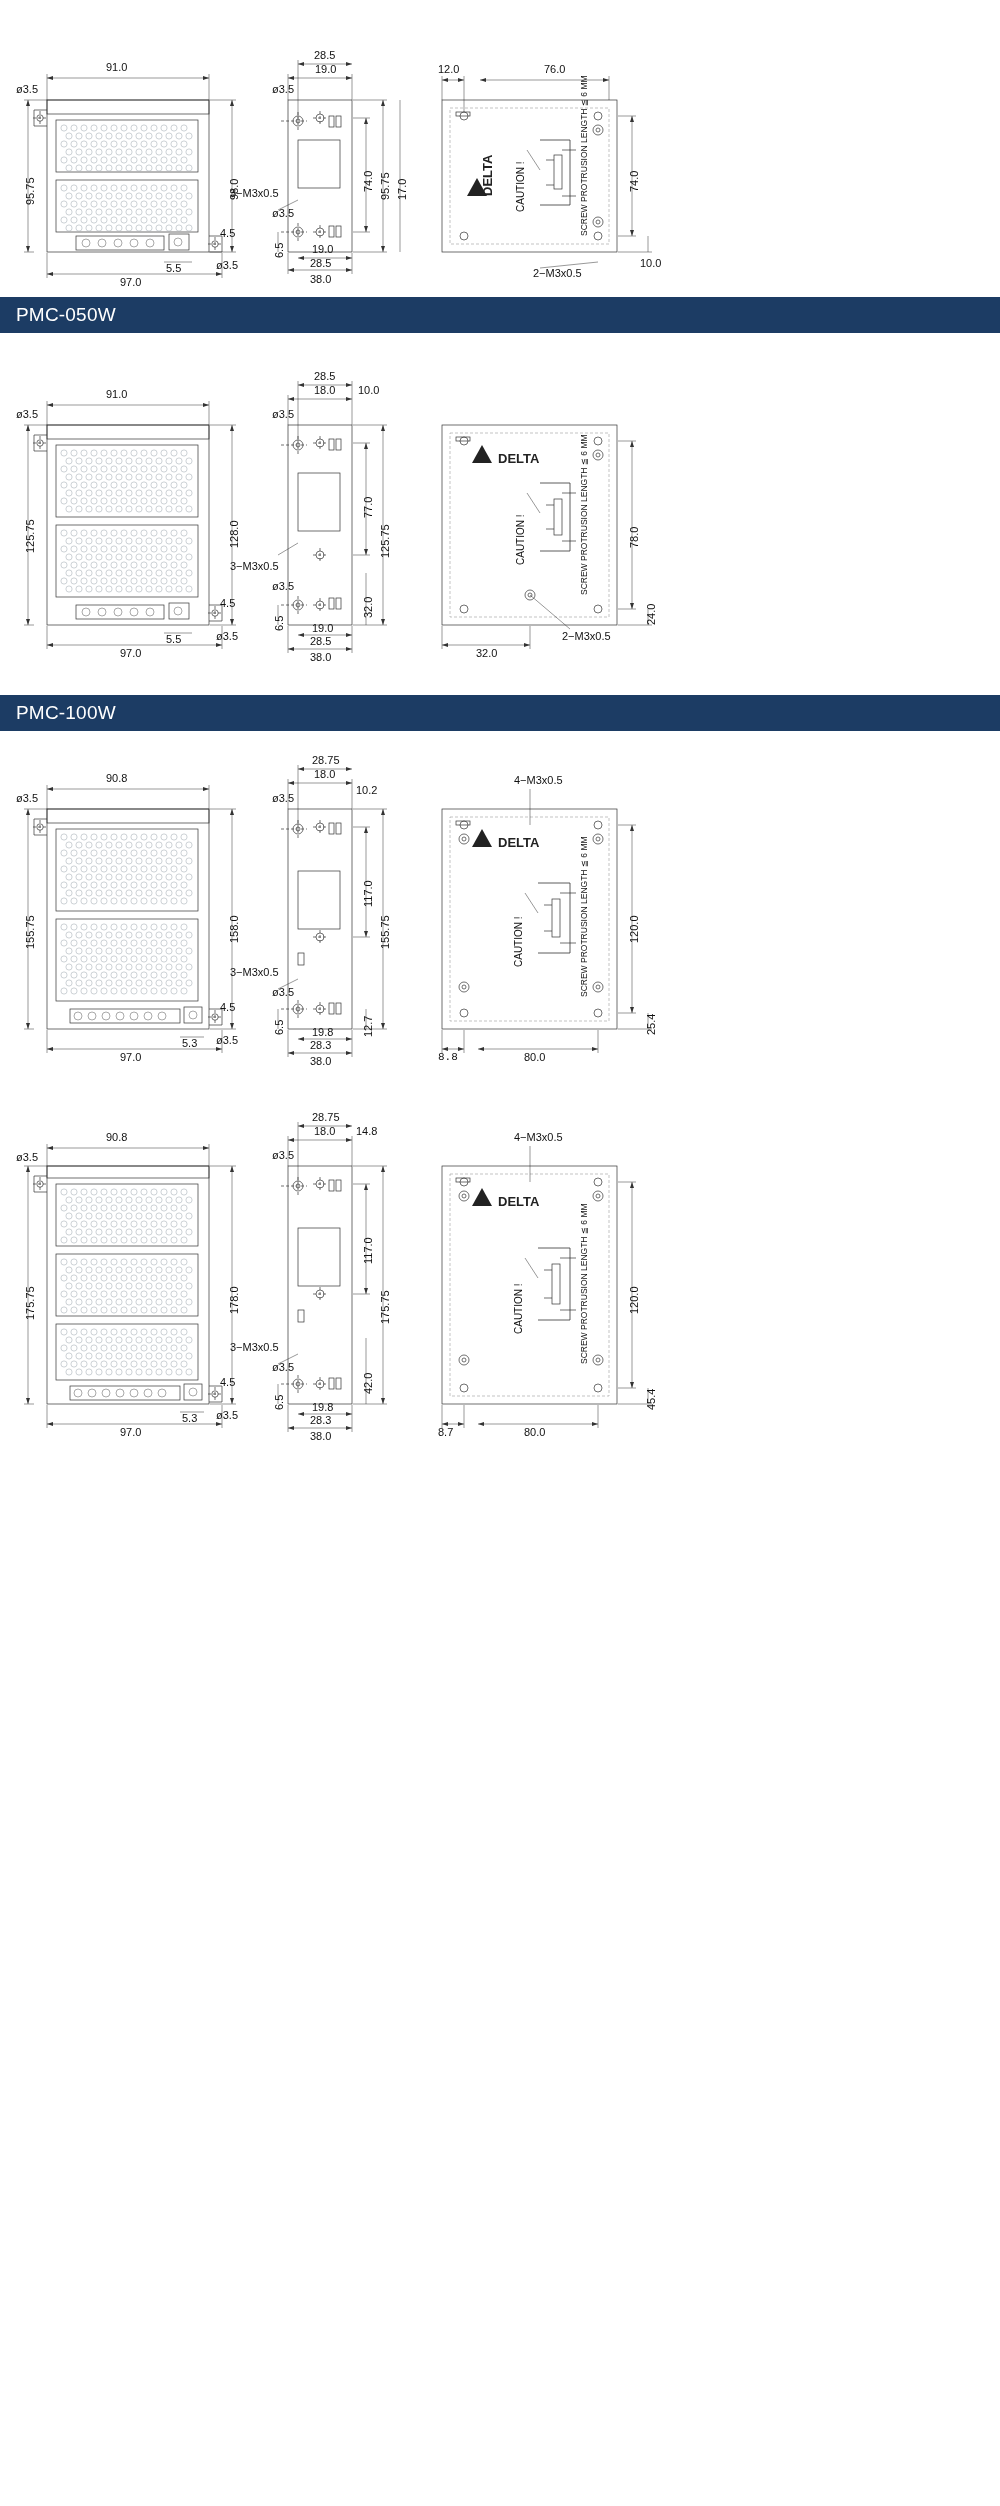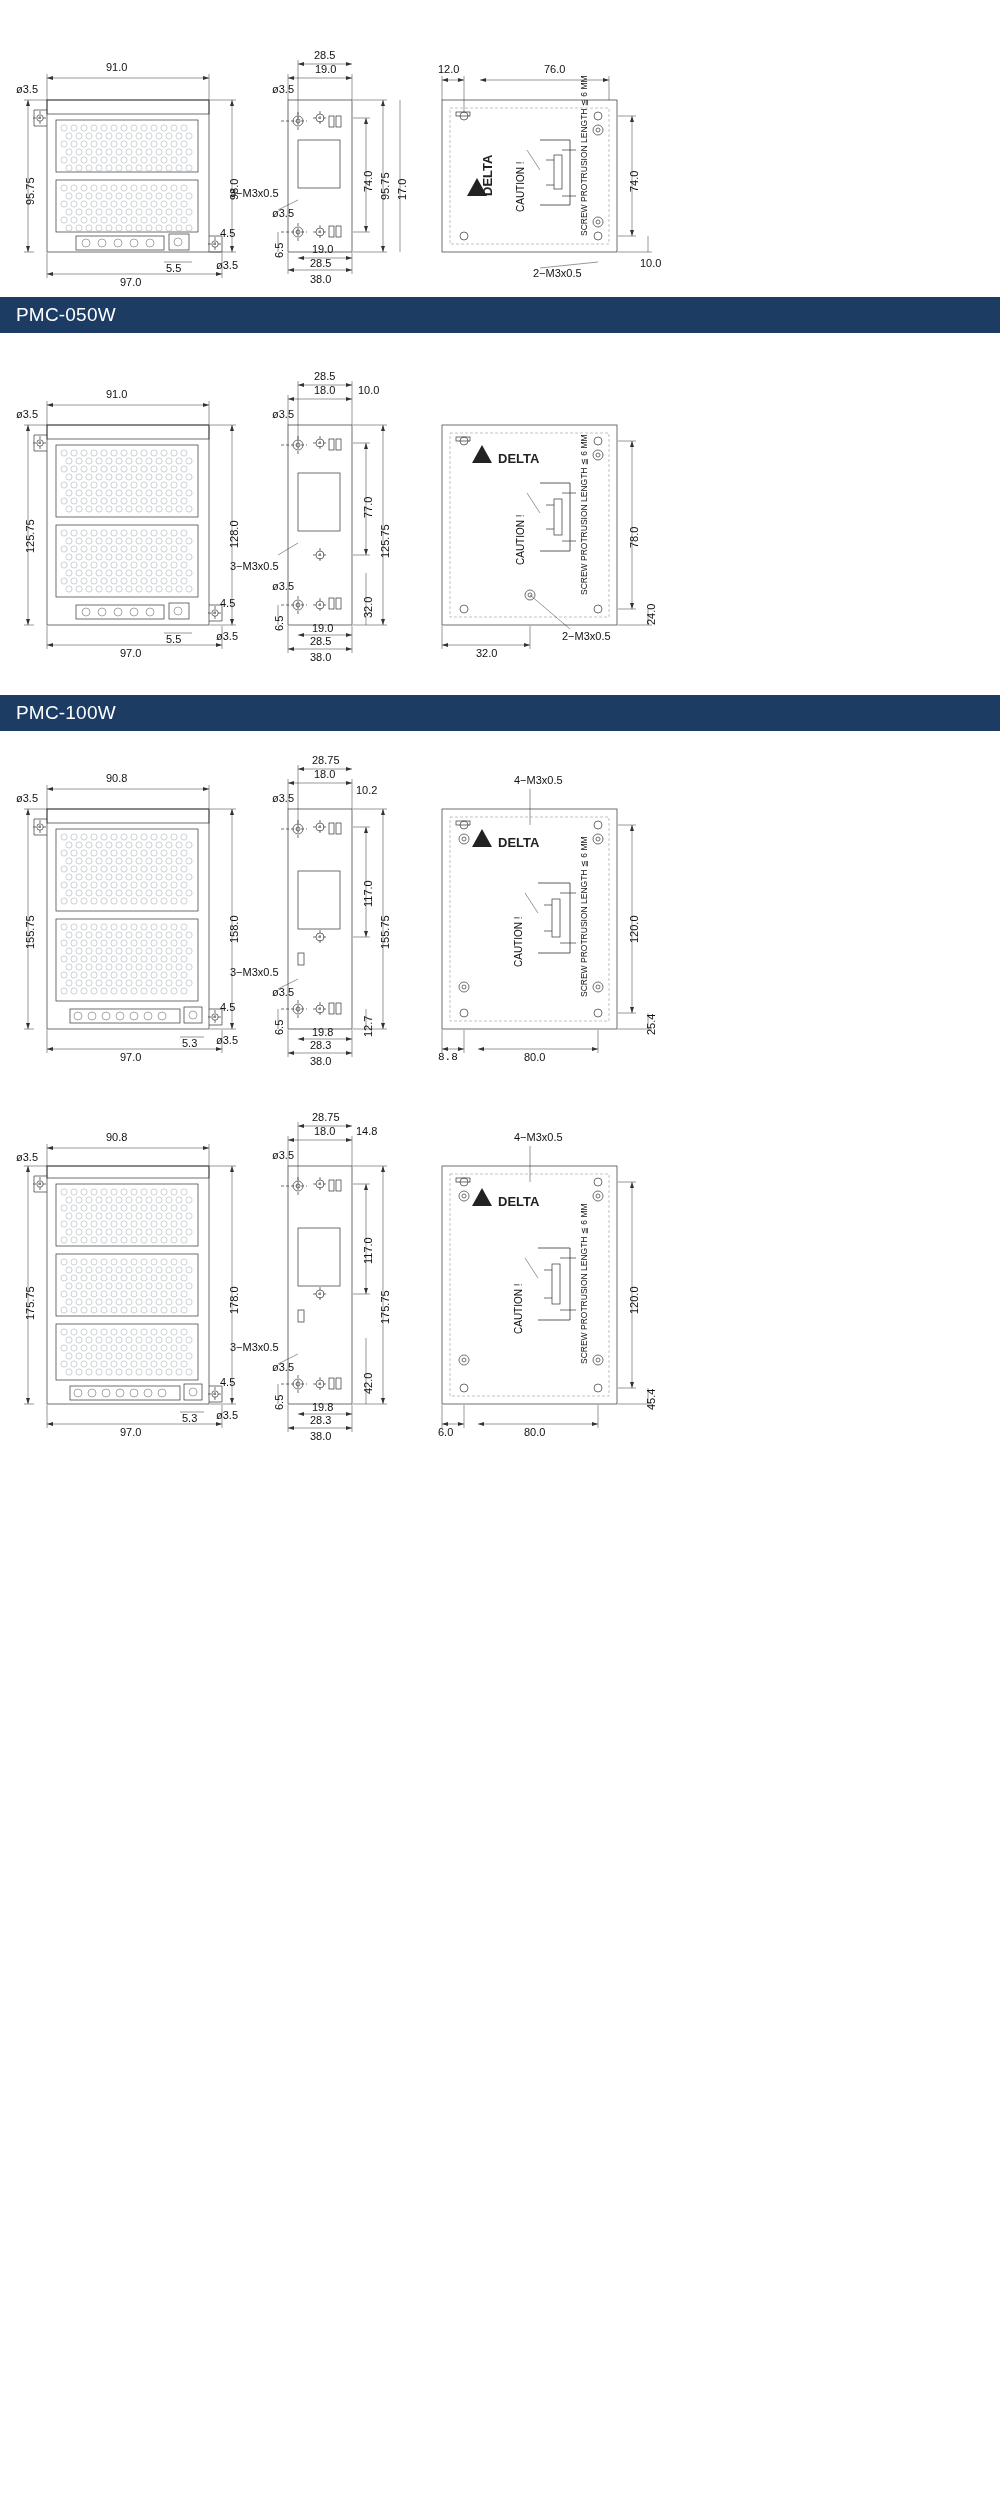--- a/index.html
+++ b/index.html
@@ -1751,21 +1751,21 @@
             <polygon points="212,84 210,90 214,90"></polygon>
               <polygon points="212,290 210,284 214,284"></polygon>
             <polygon points="22,326 28,324 28,328"></polygon>
               <polygon points="44,326 38,324 38,328"></polygon>
             <polygon points="58,326 64,324 64,328"></polygon>
               <polygon points="178,326 172,324 172,328"></polygon>
           </g>
         </svg>
         <div class="lbl rot90" style="left:209px; top:216px;">120.0</div>
         <div class="lbl rot90" style="left:226px; top:312px;">45.4</div>
-        <div class="lbl" style="left:18px; top:329px;">6.0</div>
+        <div class="lbl" style="left:18px; top:329px;">8.7</div>
         <div class="lbl" style="left:104px; top:329px;">80.0</div>
         <div class="lbl" style="left:94px; top:34px;">4−M3x0.5</div>
         <div class="lbl rot90" style="left:94px; top:236px; font-size:10px;">CAUTION !</div>
         <div class="lbl rot90 xs" style="left:160px; top:266px;">SCREW PROTRUSION LENGTH ≦ 6 MM</div>
       </div>
 
     </div>
   </div>
 
 </div>

